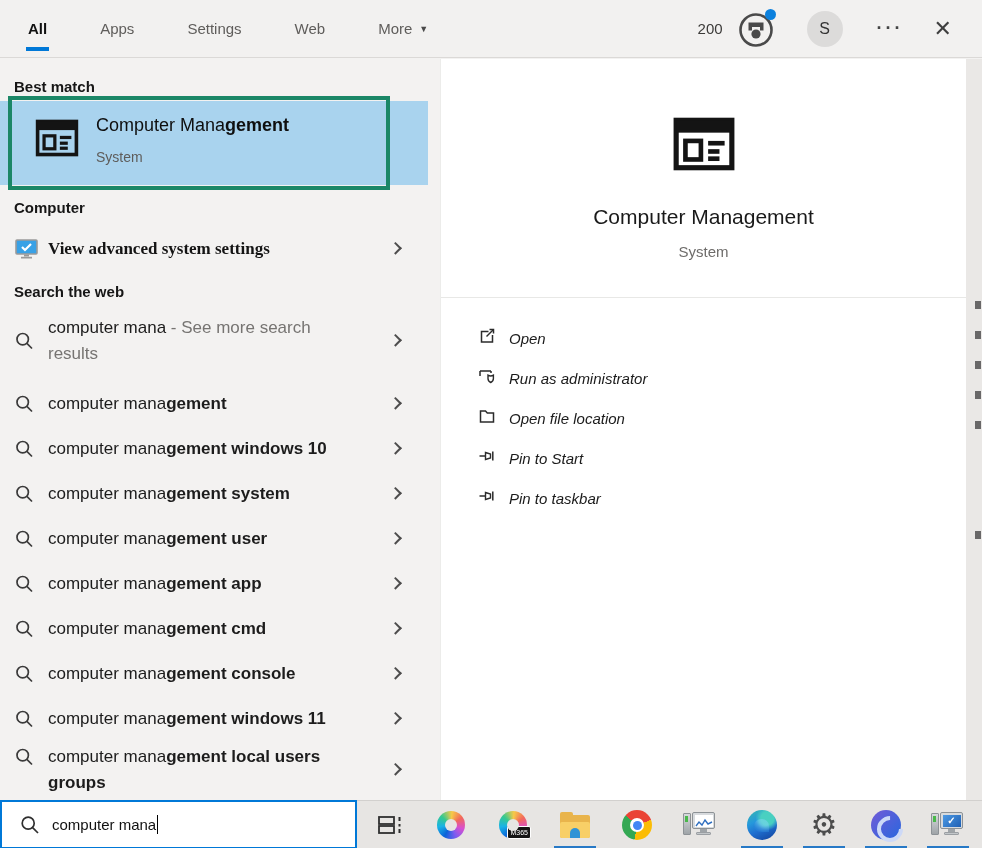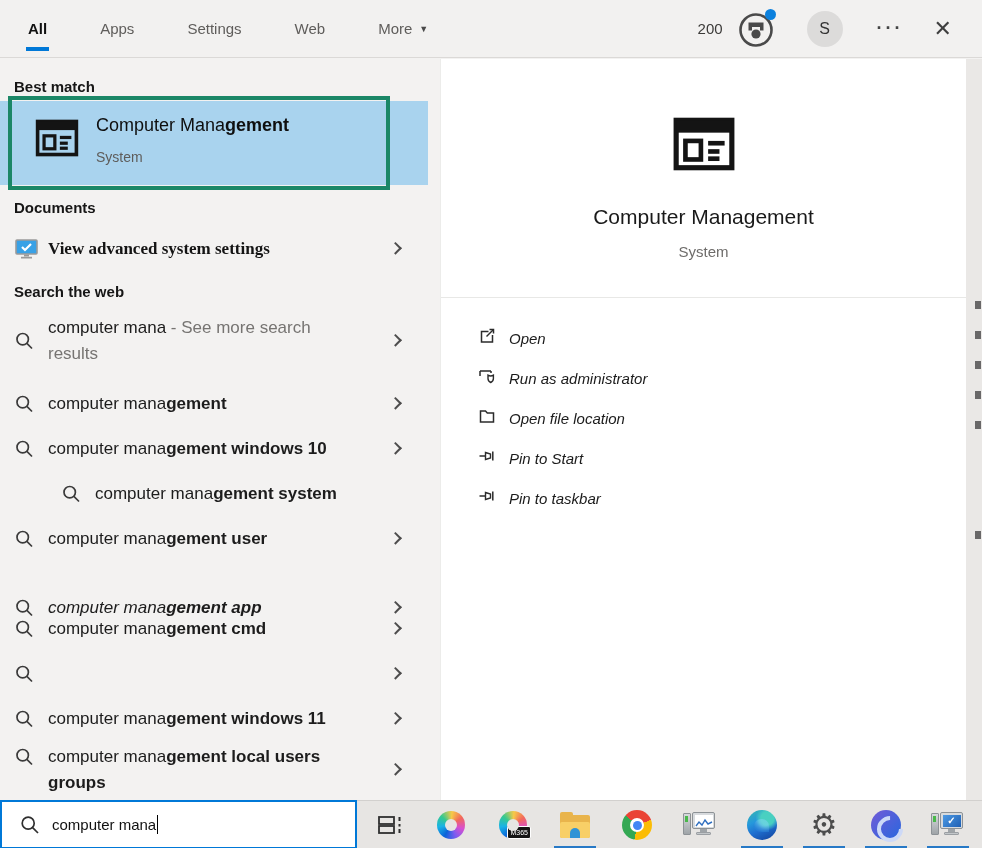--- a/index.html
+++ b/index.html
@@ -190,21 +190,21 @@
           <rect x="5" y="9" width="54" height="12" fill="#141414"></rect>
           <rect x="14" y="29" width="15" height="18" fill="none" stroke="#141414" stroke-width="4.5"></rect>
           <rect x="36" y="29" width="16" height="4.5" fill="#141414"></rect>
           <rect x="36" y="37" width="11" height="4.5" fill="#141414"></rect>
           <rect x="36" y="44" width="11" height="4.5" fill="#141414"></rect>
         </svg>
       </span>
       <div id="bm-title"><span>Computer Mana</span><b>gement</b></div>
       <div id="bm-sub">System</div>
 
-      <div class="section-label" style="top:140px;">Documents</div>
+      <div class="section-label" style="top:140px;">Computer</div>
 
       <div class="row settings-item" style="top:168px;height:44px;font-family:Liberation Serif, serif;">
         <span class="icon-slot">
           <svg width="23" height="20" viewBox="0 0 23 20">
             <rect x="1" y="1" width="21" height="14" rx="1" fill="#38a1e6" stroke="#9a9a9a" stroke-width="1.6"></rect>
             <path d="M7 8 l3 3 l6 -6" fill="none" stroke="#fff" stroke-width="2.2"></path>
             <rect x="9" y="15.5" width="5" height="2" fill="#9a9a9a"></rect>
             <rect x="6" y="17.8" width="11" height="1.7" fill="#9a9a9a"></rect>
           </svg>
         </span>
@@ -238,41 +238,41 @@
       <div class="row" style="top:368px;height:44px;">
         <span class="icon-slot">
             <svg width="19" height="19" viewBox="0 0 19 19">
               <circle cx="7.7" cy="7.7" r="5.7" fill="none" stroke="#3a3a3a" stroke-width="1.7"></circle>
               <line x1="11.9" y1="11.9" x2="17" y2="17" stroke="#3a3a3a" stroke-width="1.7"></line>
             </svg>
           </span>
         <span class="txt"><span>computer mana</span><b>gement windows 10</b></span>
         <span class="chev"></span>
       </div>
-      <div class="row" style="top:413px;height:44px;margin-left:47px;">
+      <div class="row" style="top:413px;height:44px;">
         <span class="icon-slot">
             <svg width="19" height="19" viewBox="0 0 19 19">
               <circle cx="7.7" cy="7.7" r="5.7" fill="none" stroke="#3a3a3a" stroke-width="1.7"></circle>
               <line x1="11.9" y1="11.9" x2="17" y2="17" stroke="#3a3a3a" stroke-width="1.7"></line>
             </svg>
           </span>
         <span class="txt"><span>computer mana</span><b>gement system</b></span>
         <span class="chev"></span>
       </div>
       <div class="row" style="top:458px;height:44px;">
         <span class="icon-slot">
             <svg width="19" height="19" viewBox="0 0 19 19">
               <circle cx="7.7" cy="7.7" r="5.7" fill="none" stroke="#3a3a3a" stroke-width="1.7"></circle>
               <line x1="11.9" y1="11.9" x2="17" y2="17" stroke="#3a3a3a" stroke-width="1.7"></line>
             </svg>
           </span>
         <span class="txt"><span>computer mana</span><b>gement user</b></span>
         <span class="chev"></span>
       </div>
-      <div class="row" style="top:527px;height:44px;font-style:italic;">
+      <div class="row" style="top:503px;height:44px;">
         <span class="icon-slot">
             <svg width="19" height="19" viewBox="0 0 19 19">
               <circle cx="7.7" cy="7.7" r="5.7" fill="none" stroke="#3a3a3a" stroke-width="1.7"></circle>
               <line x1="11.9" y1="11.9" x2="17" y2="17" stroke="#3a3a3a" stroke-width="1.7"></line>
             </svg>
           </span>
         <span class="txt"><span>computer mana</span><b>gement app</b></span>
         <span class="chev"></span>
       </div>
       <div class="row" style="top:548px;height:44px;">
@@ -285,20 +285,21 @@
         <span class="txt"><span>computer mana</span><b>gement cmd</b></span>
         <span class="chev"></span>
       </div>
       <div class="row" style="top:593px;height:44px;">
         <span class="icon-slot">
             <svg width="19" height="19" viewBox="0 0 19 19">
               <circle cx="7.7" cy="7.7" r="5.7" fill="none" stroke="#3a3a3a" stroke-width="1.7"></circle>
               <line x1="11.9" y1="11.9" x2="17" y2="17" stroke="#3a3a3a" stroke-width="1.7"></line>
             </svg>
           </span>
+        <span class="txt"><span>computer mana</span><b>gement console</b></span>
         <span class="chev"></span>
       </div>
       <div class="row" style="top:638px;height:44px;padding-left:14px;">
         <span class="icon-slot">
             <svg width="19" height="19" viewBox="0 0 19 19">
               <circle cx="7.7" cy="7.7" r="5.7" fill="none" stroke="#3a3a3a" stroke-width="1.7"></circle>
               <line x1="11.9" y1="11.9" x2="17" y2="17" stroke="#3a3a3a" stroke-width="1.7"></line>
             </svg>
           </span>
         <span class="txt"><span>computer mana</span><b>gement windows 11</b></span>

